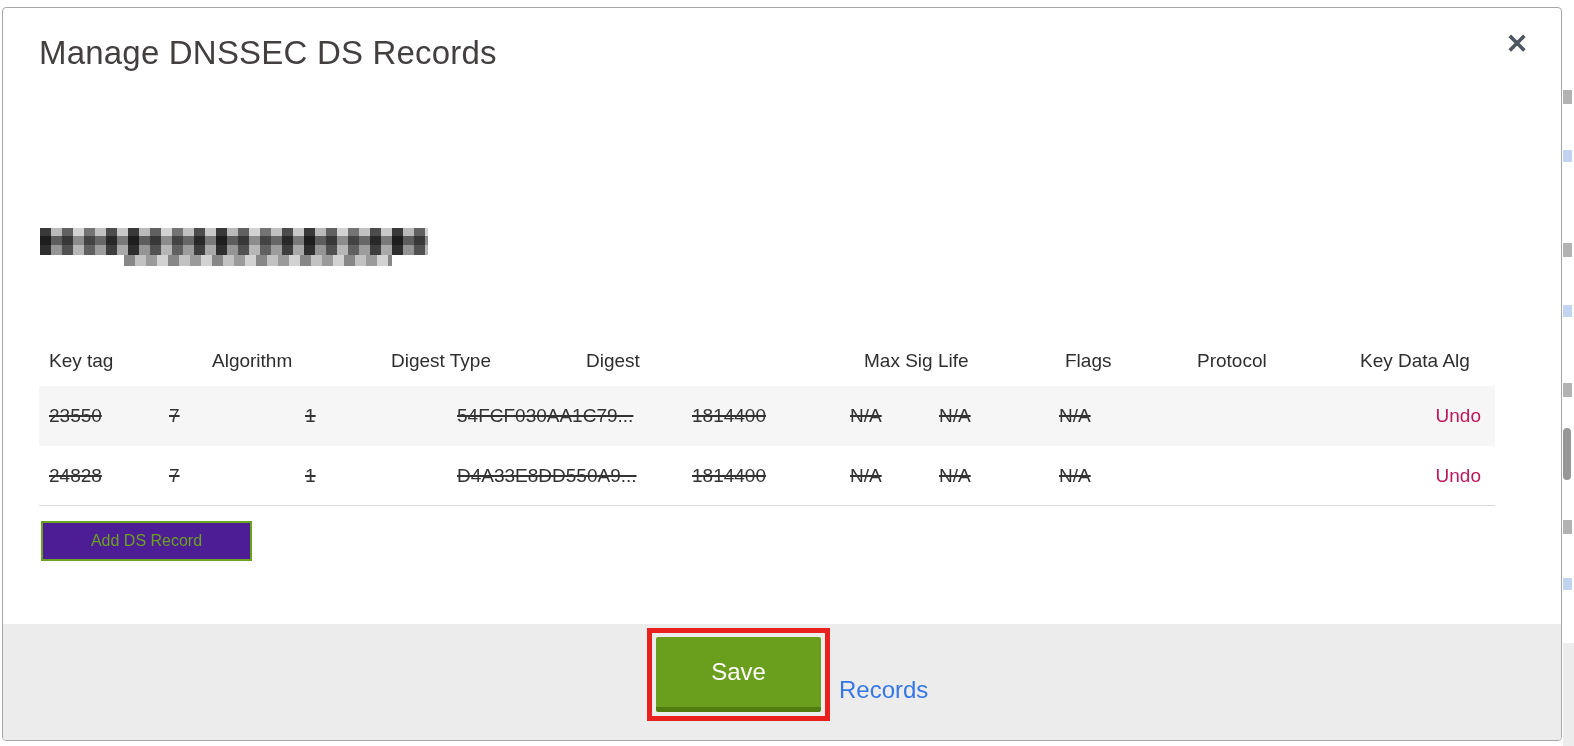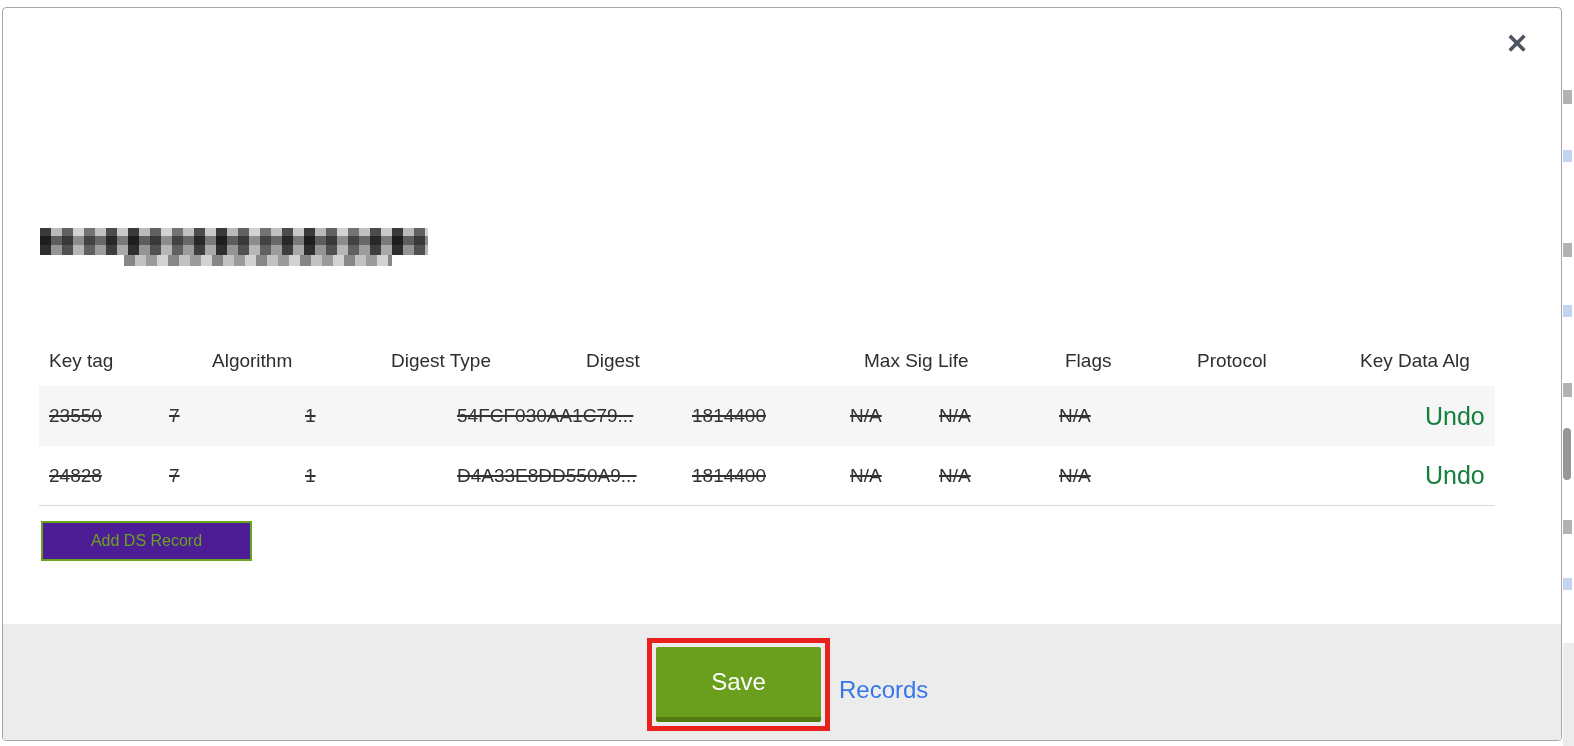--- a/index.html
+++ b/index.html
@@ -43,30 +43,30 @@
   .t-row { display:grid;
     grid-template-columns:120px 136px 152px 235px 158px 89px 120px 163px 203px 70px;
     padding-left:10px; align-items:center; }
   .t-head { height:50px; font-size:19px; color:#2e2e2e; font-weight:400;gap:43px; }
   .t-data { height:60px; font-size:19px; color:#333; }
   .t-data.alt { background:#f6f6f6; }
   .t-data:last-of-type { border-bottom:1px solid #d9d9d9; }
   .cell { white-space:nowrap; overflow:hidden; }
   .struck { text-decoration:line-through; text-decoration-thickness:1.5px; }
   .cell-action { text-align:right; padding-right:14px; }
-  .undo-link { color:#15803d; text-decoration:none; font-size:25px; cursor:pointer; }
+  .undo-link { color:#be185d; text-decoration:none; font-size:19px; cursor:pointer; }
 
   .add-btn { position:absolute; left:38px; top:513px; width:211px; height:40px;
     background:#4c1d95; border:2.5px solid #6ba21f; color:#6ba21f; font-size:16px;
     font-family:inherit; cursor:pointer; }
 
   
   .footer { position:absolute; left:0; top:616px; width:1560px; height:117px;
     background:#ececec; }
-  .red-annotation { position:absolute; left:644px; top:14px; width:183px; height:93px;
+  .red-annotation { position:absolute; left:644px; top:4px; width:183px; height:93px;
     border:5.5px solid #e8201e; padding:4px; }
   .save-btn { width:100%; height:100%; background:#699f1c; border:none;
     border-bottom:5px solid #517c10; border-radius:2px; color:#fff; font-size:24px;
     font-family:inherit; cursor:pointer; }
   .cancel-link { position:absolute; left:836px; top:52px; font-size:24px;
     color:#3577e8; text-decoration:none; cursor:pointer; }
 
   
   .edge-strip { position:absolute; left:1563px; top:0; width:11px; height:746px; background:#fff; }
   .edge-strip .frag { position:absolute; left:0; width:9px; height:14px; background:#b3b3b3; }
@@ -75,20 +75,21 @@
   .scroll-thumb { position:absolute; left:0; top:428px; width:8px; height:52px;
     background:#979797; border-radius:4px; }
 </style>
 </head>
 <body>
 
 <div class="page">
 
   <div class="modal">
 
+    <h1 class="modal-title">Manage DNSSEC DS Records</h1>
 
     <button class="close-btn">✕</button>
 
     <div class="redacted"></div>
 
 
     <div class="ds-table">
 
       <div class="t-row t-head">
         <div class="cell">Key tag</div>

